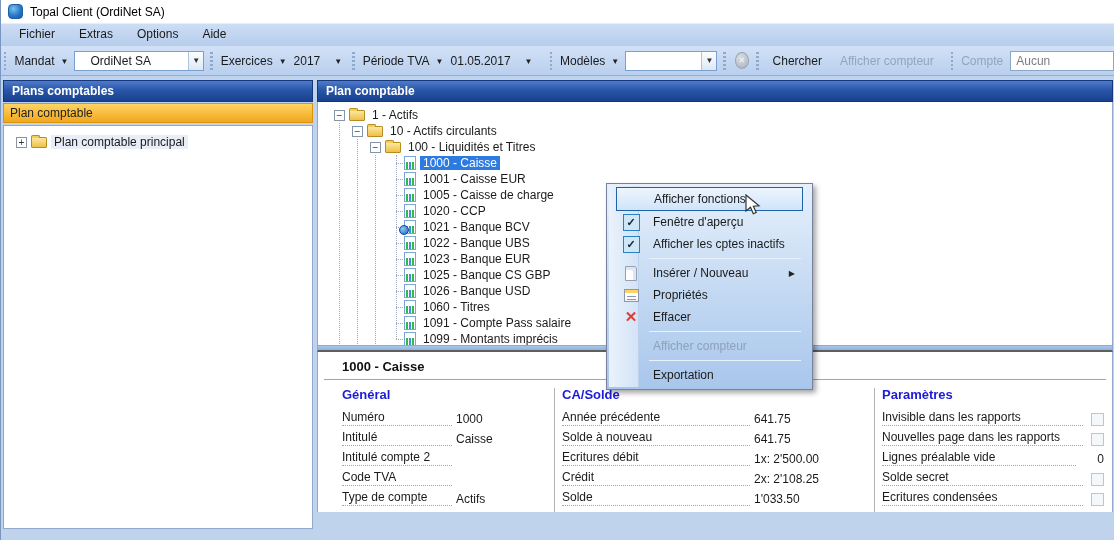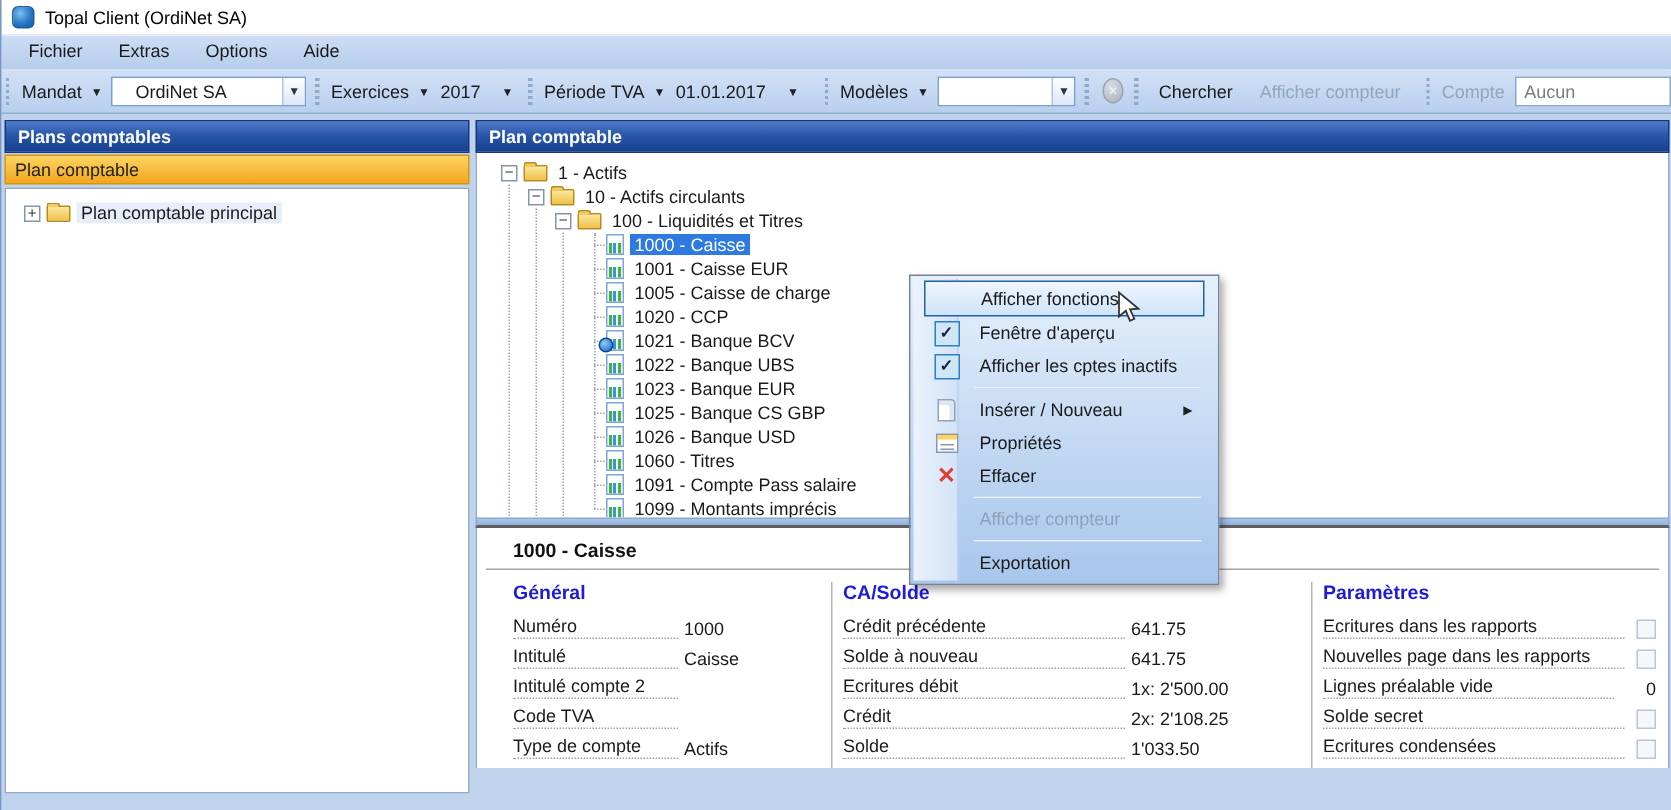--- a/index.html
+++ b/index.html
@@ -136,21 +136,21 @@
     <span class="tlabel">Exercices</span>
     <span class="arrow">▼</span>
     <span class="flat">
       <span>2017</span>
       <span class="arrow" style="margin-left:14px">▼</span>
     </span>
     <span class="grip"></span>
     <span class="tlabel">Période TVA</span>
     <span class="arrow">▼</span>
     <span class="flat">
-      <span>01.01.2017</span>
+      <span>01.05.2017</span>
       <span class="arrow" style="margin-left:14px">▼</span>
     </span>
     <span class="grip" style="margin-left:10px"></span>
     <span class="tlabel">Modèles</span>
     <span class="arrow">▼</span>
     <span class="combo" style="width:112px">
       <span class="cval"></span>
       <span class="cbtn">▼</span>
     </span>
     <span class="grip"></span>
@@ -281,21 +281,21 @@
             </div>
           <div class="drow">
               <span class="dlabel">Type de compte</span>
               <span class="dval">Actifs</span>
             </div>
         </div>
 
         <div class="dcol c2" style="left:244px; width:300px">
           <div class="dtitle">CA/Solde</div>
           <div class="drow">
-              <span class="dlabel">Crédit précédente</span>
+              <span class="dlabel">Année précédente</span>
               <span class="dval">641.75</span>
             </div>
           <div class="drow">
               <span class="dlabel">Solde à nouveau</span>
               <span class="dval">641.75</span>
             </div>
           <div class="drow">
               <span class="dlabel">Ecritures débit</span>
               <span class="dval">1x: 2'500.00</span>
             </div>
@@ -305,21 +305,21 @@
             </div>
           <div class="drow">
               <span class="dlabel">Solde</span>
               <span class="dval">1'033.50</span>
             </div>
         </div>
 
         <div class="dcol c3" style="left:564px; width:222px">
           <div class="dtitle">Paramètres</div>
           <div class="drow">
-              <span class="dlabel">Ecritures dans les rapports</span>
+              <span class="dlabel">Invisible dans les rapports</span>
               <span class="cb"></span>
             </div>
           <div class="drow">
               <span class="dlabel">Nouvelles page dans les rapports</span>
               <span class="cb"></span>
             </div>
           <div class="drow">
               <span class="dlabel">Lignes préalable vide</span>
               <span class="dval num">0</span>
             </div>

